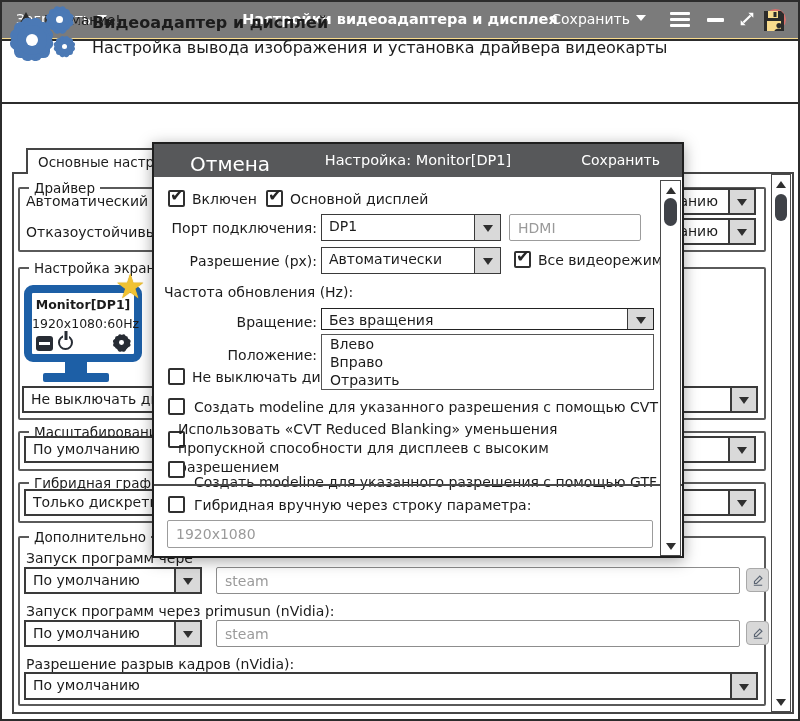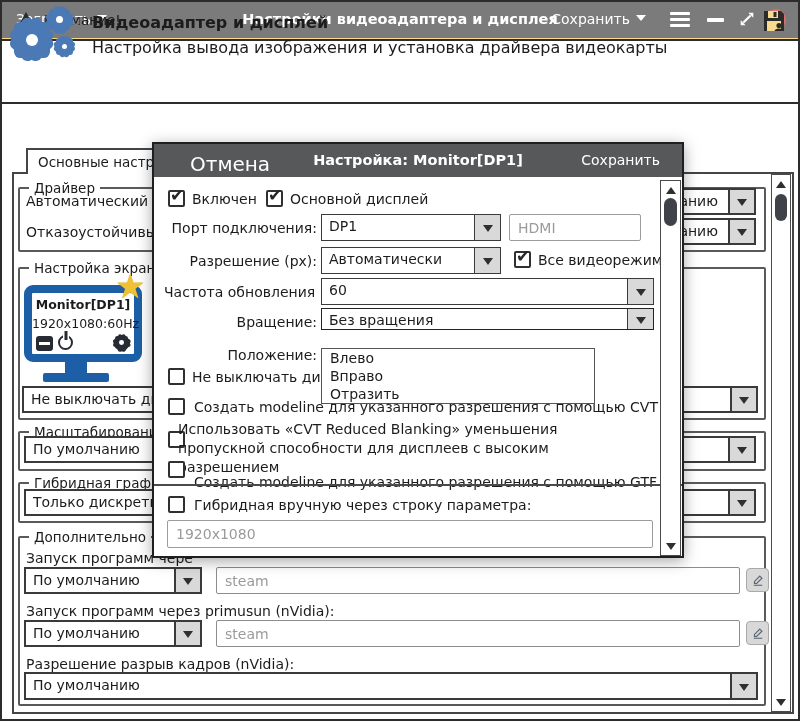--- a/index.html
+++ b/index.html
@@ -81,26 +81,26 @@
   .star { left:113px; top:264px; font-size:34px; color:#f0c233; z-index:2; text-shadow:0 0 1px #c79a1d; }
   .minsq { left:4px; top:43px; width:17px; height:15px; background:#272c34; border-radius:3px; }
   .minsq::after { content:""; position:absolute; left:3px; right:3px; top:6px; height:3px; background:#fff; }
   .power { left:26px; top:42px; width:15px; height:15px; border:2.5px solid #272c34; border-radius:50%; }
   .power::before { content:""; position:absolute; left:50%; top:-6px; transform:translateX(-50%); width:3px; height:9px; background:#272c34; box-shadow:0 0 0 1.5px #fff; }
 
   
   .modal { left:150px; top:140px; width:532px; height:416px; background:#fff; border:2px solid #1f1f1f; z-index:10; box-shadow:0 3px 14px rgba(0,0,0,.35); }
   .m-header { position:absolute; left:0; top:0; right:0; height:33px; background:#57585a; color:#fff; }
   .m-cancel { left:36px; top:8px; font-size:20px; }
-  .m-title { left:0; right:0; top:8px; text-align:center; font-size:14.5px; font-weight:bold; }
+  .m-title { left:0; right:0; top:8px; text-align:center; font-size:14.5px; font-weight:normal; }
   .m-save { right:22px; top:8px; font-size:14px; }
   .m-lbl { position:absolute; left:10px; width:153px; text-align:right; font-size:14px; white-space:nowrap; }
   .m-dd { border-width:1.5px; }
   .m-dd .btn { border-left-width:1.5px; }
-  .m-list { position:absolute; left:167px; top:204px; width:274px; height:56px; background:#fff; border:1.5px solid #555; z-index:6; }
+  .m-list { position:absolute; left:167px; top:190px; width:333px; height:56px; background:#fff; border:1.5px solid #555; z-index:6; }
   .m-list .opt { height:18px; font-size:14px; padding:0 0 0 8px; line-height:18px; white-space:nowrap; }
   .m-divider { position:absolute; left:0; right:0; top:340px; border-top:2px solid #4a4a4a; }
   .cbl { position:absolute; font-size:14px; white-space:nowrap; }
 </style>
 </head>
 <body>
 
 <div class="window">
 
   <div class="titlebar">
@@ -289,24 +289,20 @@
 
     <div class="m-lbl" style="top:109px;">Разрешение (px):</div>
     <div class="dd m-dd" style="left:167px; top:103px; width:180px; height:27px;">
       <div class="val">Автоматически</div>
       <div class="btn"></div>
     </div>
     <span class="cb checked" style="left:360px; top:107px;"></span>
     <span class="cbl" style="left:384px; top:108px;">Все видеорежимы</span>
 
     <div class="m-lbl" style="top:140px;">Частота обновления (Hz):</div>
-    <div class="dd m-dd" style="left:167px; top:134px; width:333px; height:27px;">
-      <div class="val">60</div>
-      <div class="btn"></div>
-    </div>
 
     <div class="m-lbl" style="top:170px;">Вращение:</div>
     <div class="dd m-dd" style="left:167px; top:164px; width:333px; height:22px; border-color:#222;">
       <div class="val">Без вращения</div>
       <div class="btn"></div>
     </div>
     <div class="m-list">
       <div class="opt">Влево</div>
       <div class="opt">Вправо</div>
       <div class="opt">Отразить</div>

